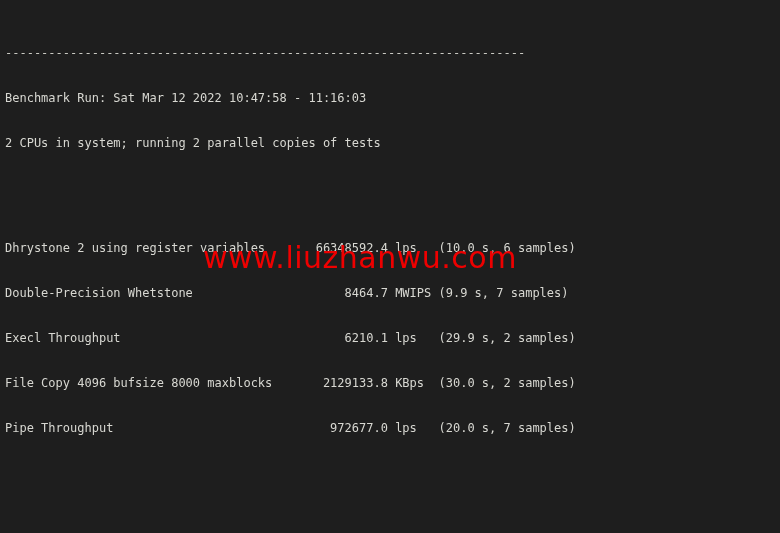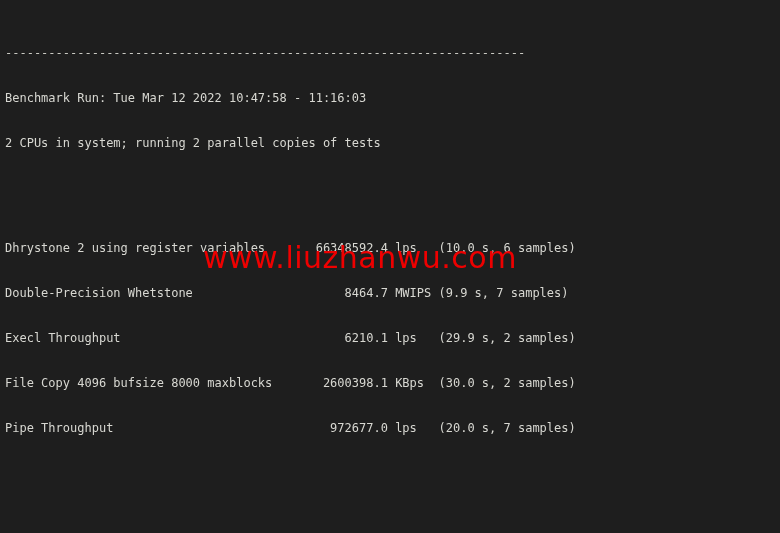--- a/index.html
+++ b/index.html
@@ -55,28 +55,28 @@
     user-select: none;
   }
 </style>
 </head>
 <body>
 
 <div id="terminal">
   <div id="screen">
 
     <div class="line rule">------------------------------------------------------------------------</div>
-    <div class="line">Benchmark Run: Tue Mar 12 2022 10:47:58 - 11:16:03</div>
+    <div class="line">Benchmark Run: Sat Mar 12 2022 10:47:58 - 11:16:03</div>
     <div class="line">2 CPUs in system; running 2 parallel copies of tests</div>
     <div class="blank"></div>
 
     <div class="line">Dhrystone 2 using register variables       66348592.4 lps   (10.0 s, 6 samples)</div>
     <div class="line">Double-Precision Whetstone                     8464.7 MWIPS (9.9 s, 7 samples)</div>
     <div class="line">Execl Throughput                               6210.1 lps   (29.9 s, 2 samples)</div>
-    <div class="line">File Copy 4096 bufsize 8000 maxblocks       2600398.1 KBps  (30.0 s, 2 samples)</div>
+    <div class="line">File Copy 4096 bufsize 8000 maxblocks       2129133.8 KBps  (30.0 s, 2 samples)</div>
     <div class="line">Pipe Throughput                              972677.0 lps   (20.0 s, 7 samples)</div>
     
     
     
     
     
 
     
 
     

